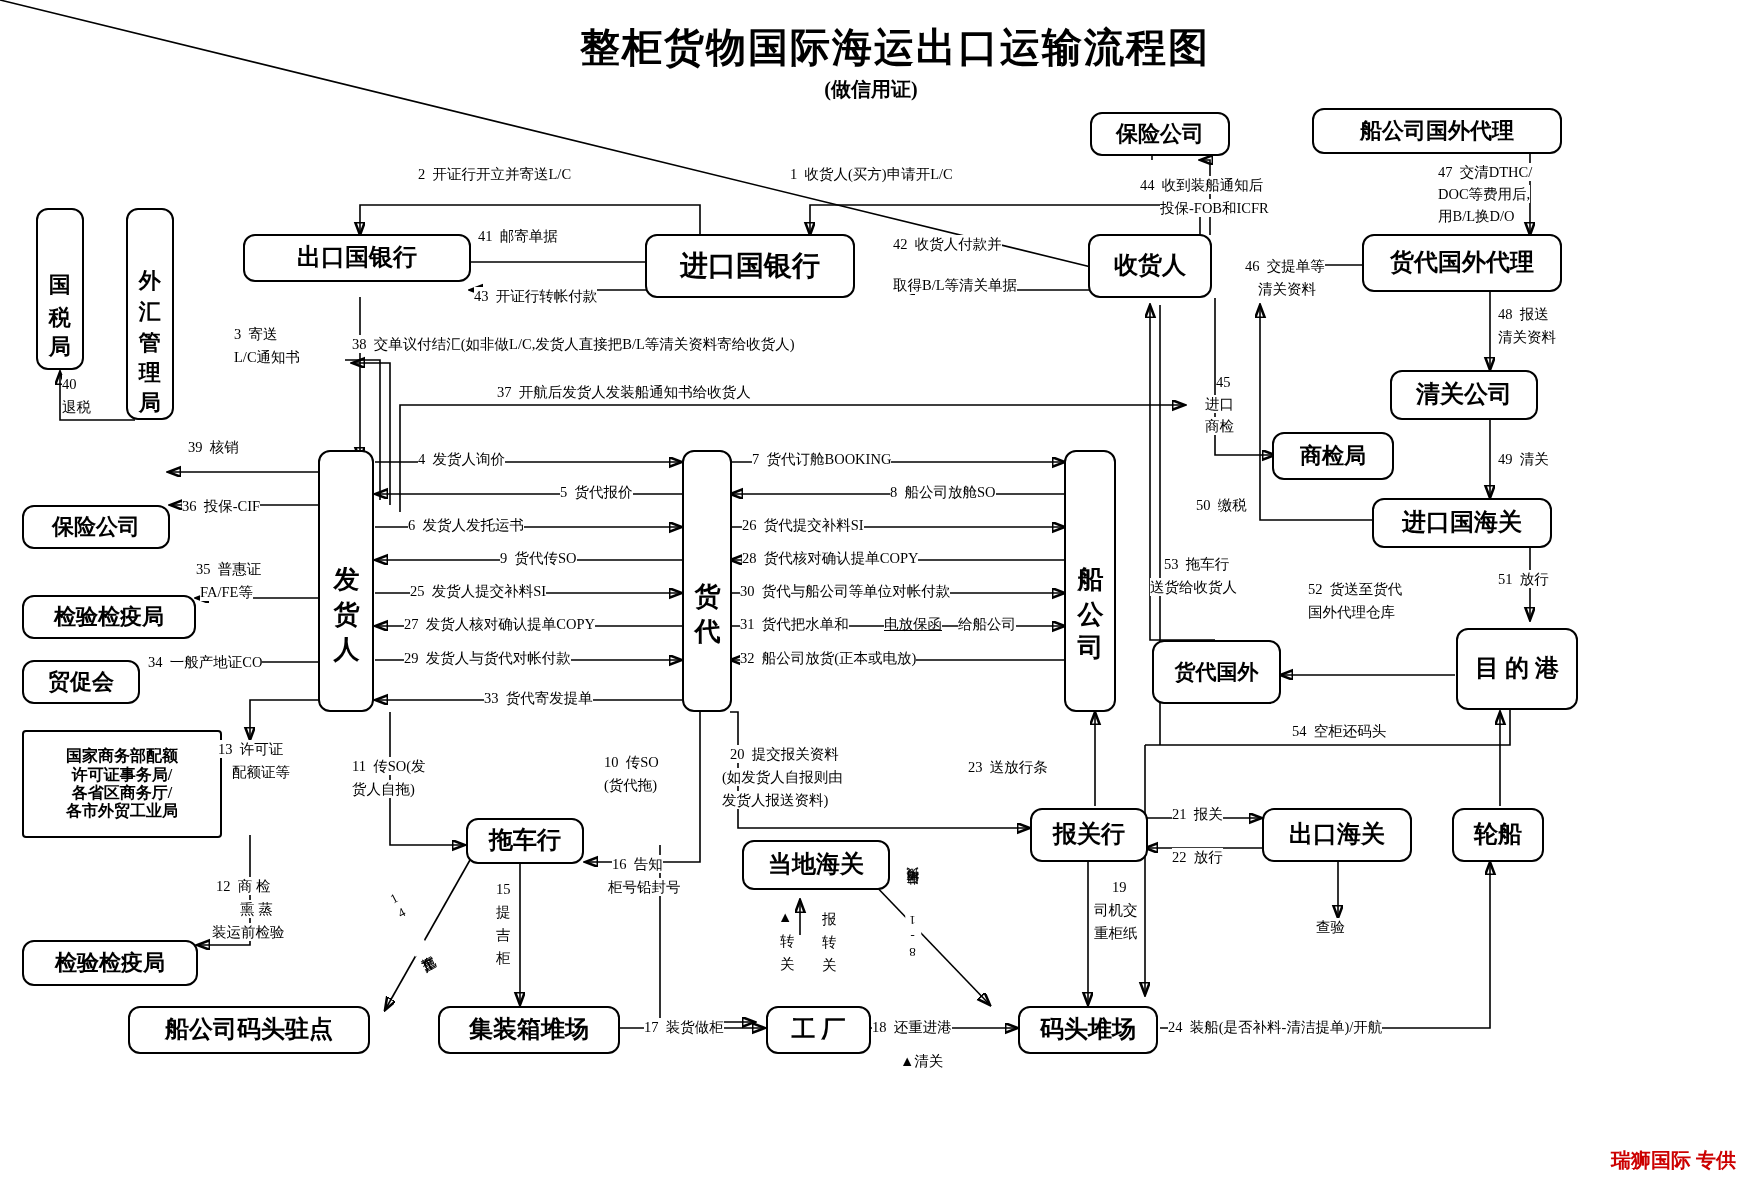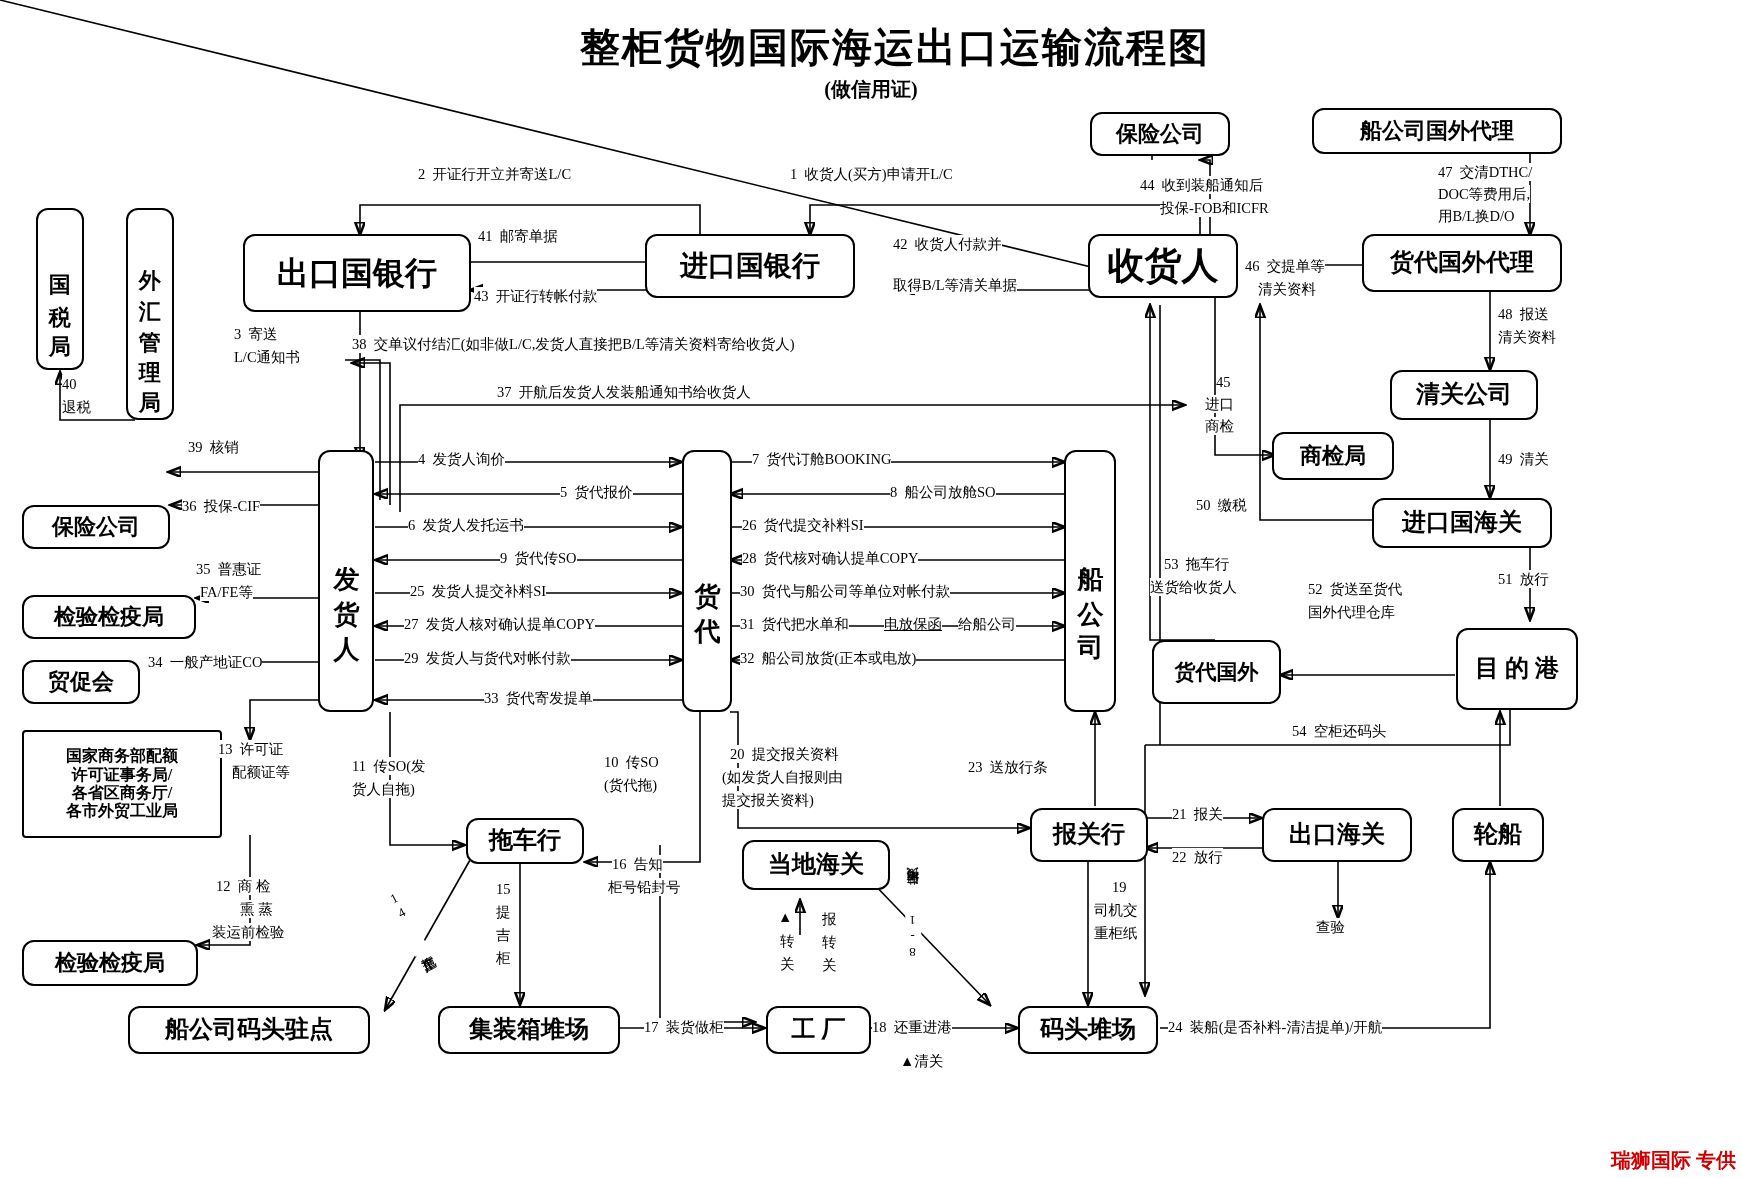--- a/index.html
+++ b/index.html
@@ -175,23 +175,23 @@
 
   <div class="node vert" style="left:36px;top:208px;width:48px;height:162px;font-size:22px;">国
 税
 局</div>
   <div class="node vert" style="left:126px;top:208px;width:48px;height:212px;font-size:22px;">外
 汇
 管
 理
 局</div>
 
-  <div class="node" style="left:243px;top:234px;width:228px;height:78px;font-size:32px;">出口国银行</div>
+  <div class="node" style="left:243px;top:234px;width:228px;height:48px;font-size:24px;">出口国银行</div>
   <div class="node" style="left:645px;top:234px;width:210px;height:64px;font-size:28px;">进口国银行</div>
-  <div class="node" style="left:1088px;top:234px;width:150px;height:64px;font-size:37px;text-align:center;">收货人</div>
+  <div class="node" style="left:1088px;top:234px;width:124px;height:64px;font-size:24px;text-align:center;">收货人</div>
   <div class="node" style="left:1362px;top:234px;width:200px;height:58px;font-size:24px;">货代国外代理</div>
   <div class="node" style="left:1390px;top:370px;width:148px;height:50px;font-size:24px;">清关公司</div>
   <div class="node" style="left:1272px;top:432px;width:122px;height:48px;font-size:22px;">商检局</div>
   <div class="node" style="left:1372px;top:498px;width:180px;height:50px;font-size:24px;">进口国海关</div>
 
   <div class="node vert" style="left:318px;top:450px;width:56px;height:262px;font-size:26px;">发
 货
 人</div>
   <div class="node vert" style="left:682px;top:450px;width:50px;height:262px;font-size:26px;">货
 代</div>
@@ -280,21 +280,21 @@
   <div class="lbl u" style="left:884px;top:615px;">电放保函</div>
   <div class="lbl" style="left:958px;top:615px;">给船公司</div>
   <div class="lbl" style="left:740px;top:649px;">32  船公司放货(正本或电放)</div>
 
   <div class="lbl" style="left:352px;top:757px;">11  传SO(发</div>
   <div class="lbl" style="left:352px;top:780px;">货人自拖)</div>
   <div class="lbl" style="left:604px;top:753px;">10  传SO</div>
   <div class="lbl" style="left:604px;top:776px;">(货代拖)</div>
   <div class="lbl" style="left:730px;top:745px;">20  提交报关资料</div>
   <div class="lbl" style="left:722px;top:768px;">(如发货人自报则由</div>
-  <div class="lbl" style="left:722px;top:791px;">提交报关资料)</div>
+  <div class="lbl" style="left:722px;top:791px;">发货人报送资料)</div>
   <div class="lbl" style="left:968px;top:758px;">23  送放行条</div>
 
   <div class="lbl" style="left:1164px;top:555px;">53  拖车行</div>
   <div class="lbl" style="left:1150px;top:578px;">送货给收货人</div>
   <div class="lbl" style="left:1308px;top:580px;">52  货送至货代</div>
   <div class="lbl" style="left:1308px;top:603px;">国外代理仓库</div>
   <div class="lbl" style="left:1292px;top:722px;">54  空柜还码头</div>
 
   <div class="lbl" style="left:1172px;top:805px;">21  报关</div>
   <div class="lbl" style="left:1172px;top:848px;">22  放行</div>

